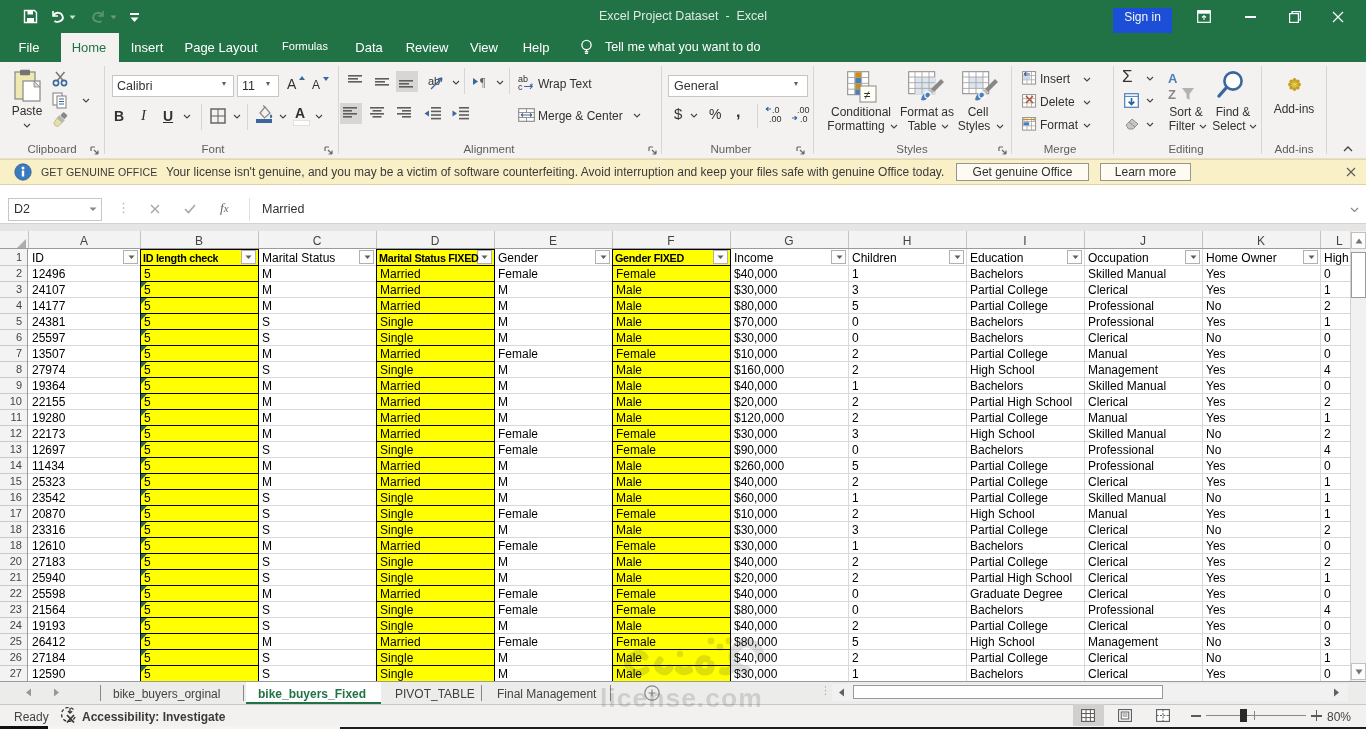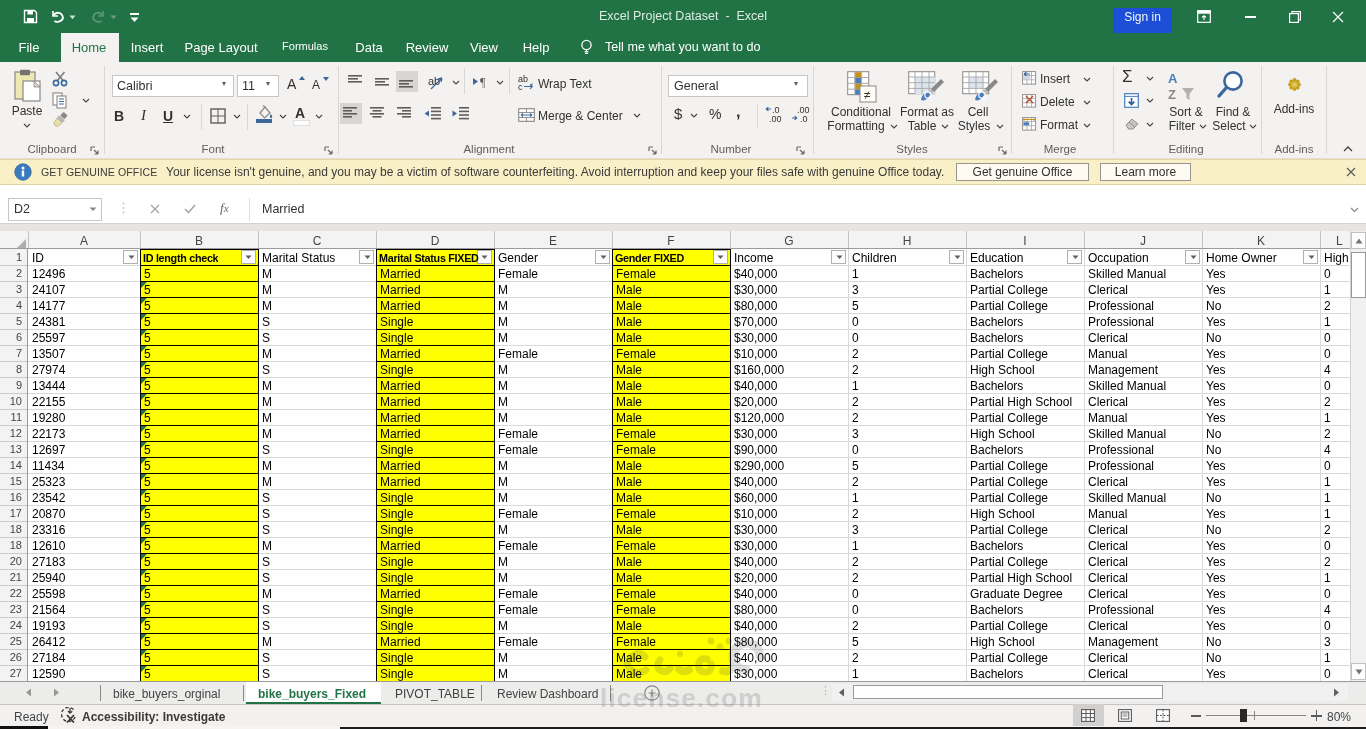--- a/index.html
+++ b/index.html
@@ -666,21 +666,21 @@
 <div class="tx" style="left:1324px;top:347px;font-size:12px;color:#000;">0</div>
 <div class="tx" style="left:32px;top:363px;font-size:12px;color:#000;">27974</div>
 <div class="tx" style="left:262px;top:363px;font-size:12px;color:#000;">S</div>
 <div class="tx" style="left:498px;top:363px;font-size:12px;color:#000;">M</div>
 <div class="tx" style="left:734px;top:363px;font-size:12px;color:#000;">$160,000</div>
 <div class="tx" style="left:852px;top:363px;font-size:12px;color:#000;">2</div>
 <div class="tx" style="left:970px;top:363px;font-size:12px;color:#000;">High School</div>
 <div class="tx" style="left:1088px;top:363px;font-size:12px;color:#000;">Management</div>
 <div class="tx" style="left:1206px;top:363px;font-size:12px;color:#000;">Yes</div>
 <div class="tx" style="left:1324px;top:363px;font-size:12px;color:#000;">4</div>
-<div class="tx" style="left:32px;top:379px;font-size:12px;color:#000;">13444</div>
+<div class="tx" style="left:32px;top:379px;font-size:12px;color:#000;">19364</div>
 <div class="tx" style="left:262px;top:379px;font-size:12px;color:#000;">M</div>
 <div class="tx" style="left:498px;top:379px;font-size:12px;color:#000;">M</div>
 <div class="tx" style="left:734px;top:379px;font-size:12px;color:#000;">$40,000</div>
 <div class="tx" style="left:852px;top:379px;font-size:12px;color:#000;">1</div>
 <div class="tx" style="left:970px;top:379px;font-size:12px;color:#000;">Bachelors</div>
 <div class="tx" style="left:1088px;top:379px;font-size:12px;color:#000;">Skilled Manual</div>
 <div class="tx" style="left:1206px;top:379px;font-size:12px;color:#000;">Yes</div>
 <div class="tx" style="left:1324px;top:379px;font-size:12px;color:#000;">0</div>
 <div class="tx" style="left:32px;top:395px;font-size:12px;color:#000;">22155</div>
 <div class="tx" style="left:262px;top:395px;font-size:12px;color:#000;">M</div>
@@ -714,21 +714,21 @@
 <div class="tx" style="left:498px;top:443px;font-size:12px;color:#000;">Female</div>
 <div class="tx" style="left:734px;top:443px;font-size:12px;color:#000;text-align:center;">$90,000</div>
 <div class="tx" style="left:852px;top:443px;font-size:12px;color:#000;">0</div>
 <div class="tx" style="left:970px;top:443px;font-size:12px;color:#000;">Bachelors</div>
 <div class="tx" style="left:1088px;top:443px;font-size:12px;color:#000;">Professional</div>
 <div class="tx" style="left:1206px;top:443px;font-size:12px;color:#000;">No</div>
 <div class="tx" style="left:1324px;top:443px;font-size:12px;color:#000;">4</div>
 <div class="tx" style="left:32px;top:459px;font-size:12px;color:#000;">11434</div>
 <div class="tx" style="left:262px;top:459px;font-size:12px;color:#000;">M</div>
 <div class="tx" style="left:498px;top:459px;font-size:12px;color:#000;">M</div>
-<div class="tx" style="left:734px;top:459px;font-size:12px;color:#000;">$290,000</div>
+<div class="tx" style="left:734px;top:459px;font-size:12px;color:#000;">$260,000</div>
 <div class="tx" style="left:852px;top:459px;font-size:12px;color:#000;">5</div>
 <div class="tx" style="left:970px;top:459px;font-size:12px;color:#000;">Partial College</div>
 <div class="tx" style="left:1088px;top:459px;font-size:12px;color:#000;">Professional</div>
 <div class="tx" style="left:1206px;top:459px;font-size:12px;color:#000;">Yes</div>
 <div class="tx" style="left:1324px;top:459px;font-size:12px;color:#000;">0</div>
 <div class="tx" style="left:32px;top:475px;font-size:12px;color:#000;">25323</div>
 <div class="tx" style="left:262px;top:475px;font-size:12px;color:#000;">M</div>
 <div class="tx" style="left:498px;top:475px;font-size:12px;color:#000;">M</div>
 <div class="tx" style="left:734px;top:475px;font-size:12px;color:#000;">$40,000</div>
 <div class="tx" style="left:852px;top:475px;font-size:12px;color:#000;">2</div>
@@ -1103,21 +1103,21 @@
 <svg class="a" style="left:53px;top:688px" width="7" height="9" viewBox="0 0 7 9">
     <path d="M1 0.5 L6 4.5 L1 8.5 z" fill="#9a9896"></path>
   </svg>
 <div class="a" style="left:100px;top:685px;width:1px;height:16px;background:#8a8886;"></div>
 <div class="tx" style="left:113px;top:687px;font-size:12px;color:#444;">bike_buyers_orginal</div>
 <div class="a" style="left:243px;top:685px;width:1px;height:16px;background:#8a8886;"></div>
 <div class="a" style="left:246px;top:682px;width:135px;height:22px;background:#fff;border-bottom:2px solid #217346;box-sizing:border-box;"></div>
 <div class="tx" style="left:258px;top:687px;font-size:12px;font-weight:bold;color:#217346;">bike_buyers_Fixed</div>
 <div class="tx" style="left:395px;top:687px;font-size:12px;color:#404040;">PIVOT_TABLE</div>
 <div class="a" style="left:481px;top:685px;width:1px;height:16px;background:#8a8886;"></div>
-<div class="tx" style="left:497px;top:687px;font-size:12px;color:#444;">Review Dashboard</div>
+<div class="tx" style="left:497px;top:687px;font-size:12px;color:#444;">Final Management</div>
 <div class="a" style="left:610px;top:685px;width:1px;height:16px;background:#8a8886;"></div>
 <svg class="a" style="left:644px;top:685px" width="16" height="16" viewBox="0 0 16 16">
 <circle cx="8" cy="8" r="7.2" fill="none" stroke="#8a8886" stroke-width="1.2"></circle>
 <path d="M8 4.5 V11.5 M4.5 8 H11.5" stroke="#8a8886" stroke-width="1.2"></path>
   </svg>
 <div class="tx" style="left:820px;top:684px;color:#a8a6a4;font-size:11px;">⋮</div>
 <div class="a" style="left:832px;top:684px;width:516px;height:17px;background:#f1f1f1;"></div>
 <svg class="a" style="left:838px;top:688px" width="7" height="9" viewBox="0 0 7 9">
     <path d="M6 0.5 L1 4.5 L6 8.5 z" fill="#606060"></path>
   </svg>

